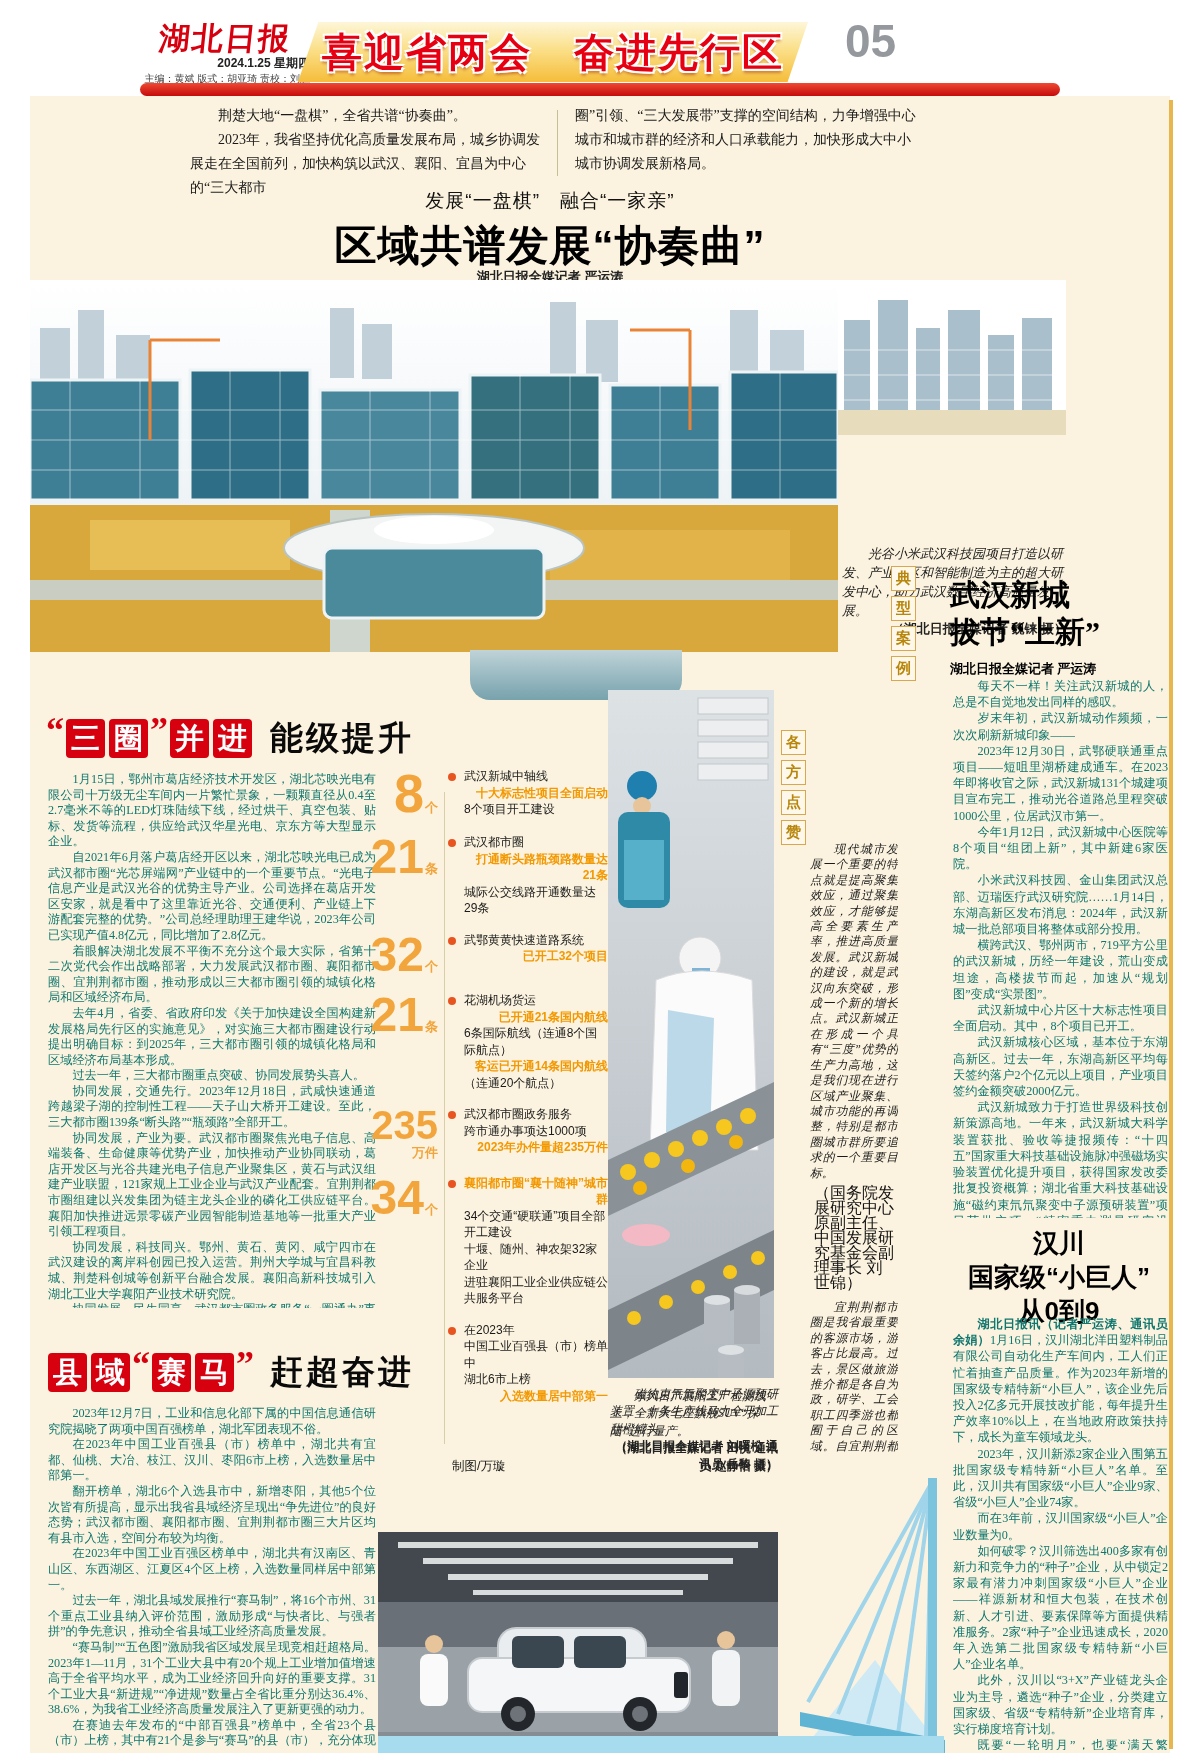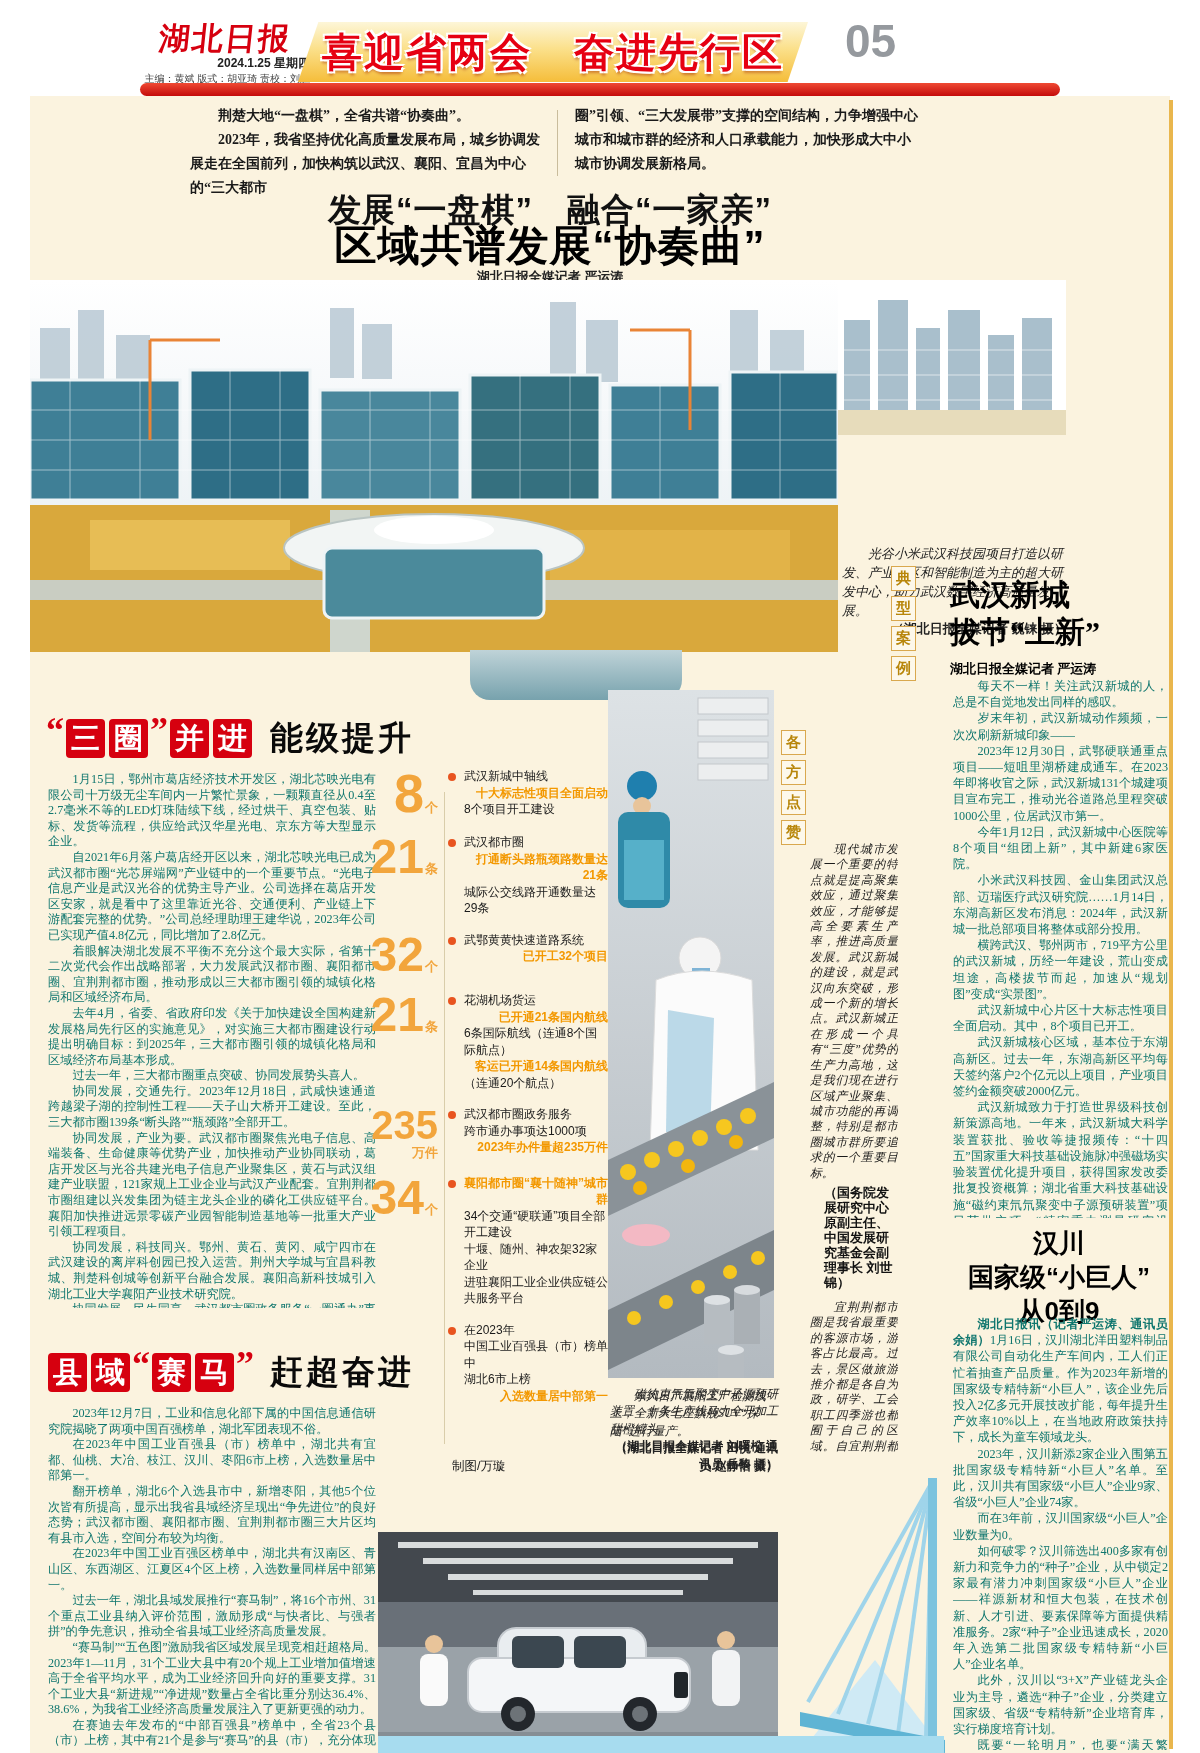--- a/index.html
+++ b/index.html
@@ -22,30 +22,30 @@
         clip-path:polygon(4% 0,100% 0,96% 100%,0 100%);
         text-align:center;line-height:60px;font-size:40px;font-weight:900;color:#e60012;
         font-family:"Liberation Sans",sans-serif;letter-spacing:2px;
         text-shadow:-2px -2px 0 #fff,2px -2px 0 #fff,-2px 2px 0 #fff,2px 2px 0 #fff,0 4px 3px rgba(150,20,0,.45);}
   .redbar{left:140px;top:83px;width:920px;height:13px;border-radius:8px;
         background:linear-gradient(180deg,#ef4a33,#c40b0b);}
   .pagenum{left:845px;top:14px;font-size:46px;font-weight:800;color:#95999e;
         font-family:"Liberation Sans",sans-serif;}
 
   
-  .intro{font-size:14px;line-height:1.72;font-weight:700;color:#1a1a1a;
+  .intro{font-size:14px;line-height:1.72;font-weight:400;color:#1a1a1a;
          font-family:"Liberation Serif",serif;}
   .intro p{margin:0;text-indent:2em;}
   .intro-col1{left:190px;top:104px;width:352px;}
   .intro-div{left:557px;top:110px;width:1px;height:66px;background:#c9bc9c;}
   .intro-col2{left:575px;top:104px;width:345px;}
   .intro-col2 p{text-indent:0;}
 
   
-  .kicker{left:250px;top:188px;width:600px;text-align:center;font-size:33px;font-weight:700;color:#111;
+  .kicker{left:250px;top:188px;width:600px;text-align:center;font-size:19px;font-weight:400;color:#111;
           font-family:"Liberation Sans",sans-serif;letter-spacing:1px;}
   .bigtitle{left:210px;top:218px;width:680px;text-align:center;font-size:42px;font-weight:900;color:#000;
           font-family:"Liberation Sans",sans-serif;letter-spacing:1px;}
   .byline{left:250px;top:268px;width:600px;text-align:center;font-size:13px;font-weight:700;color:#222;
           font-family:"Liberation Sans",sans-serif;}
 
   
   .photo{overflow:hidden;}
   .mainphoto{left:30px;top:280px;width:808px;height:372px;}
   .skyright{left:838px;top:280px;width:228px;height:155px;}
@@ -107,21 +107,21 @@
   .case-title .b{font-size:13px;font-weight:700;margin-top:10px;display:block;}
   .han-title{left:950px;top:1226px;width:218px;text-align:center;font-weight:900;color:#000;
        font-family:"Liberation Sans",sans-serif;}
   .han-title .t{font-size:26px;line-height:34px;display:block;}
   .lead{font-weight:700;font-family:"Liberation Sans",sans-serif;}
 
   
   .quotecol{left:810px;top:842px;width:88px;height:612px;overflow:hidden;}
   .quote-text{margin:0 0 4px 0;text-indent:2em;font-style:italic;font-size:11.8px;line-height:15.4px;
        color:#1a1a1a;text-align:justify;}
-  .quote-src{margin:0 0 10px 14px;font-style:normal;font-weight:700;font-size:13px;line-height:15px;
+  .quote-src{margin:0 0 10px 4px;font-style:normal;font-weight:400;font-size:16px;line-height:15px;
        color:#111;font-family:"Liberation Sans",sans-serif;}
 
   .pos-sanquan-head{left:46px;top:712px;}
   .pos-sanquan-body{left:48px;top:772px;width:328px;height:536px;}
   .pos-xianyu-head{left:46px;top:1346px;}
   .pos-xianyu-body{left:48px;top:1406px;width:328px;height:344px;}
   .pos-case-body{left:953px;top:678px;width:215px;height:540px;overflow:hidden;}
   .pos-han-body{left:953px;top:1316px;width:215px;height:434px;overflow:hidden;}
 </style>
 </head>

